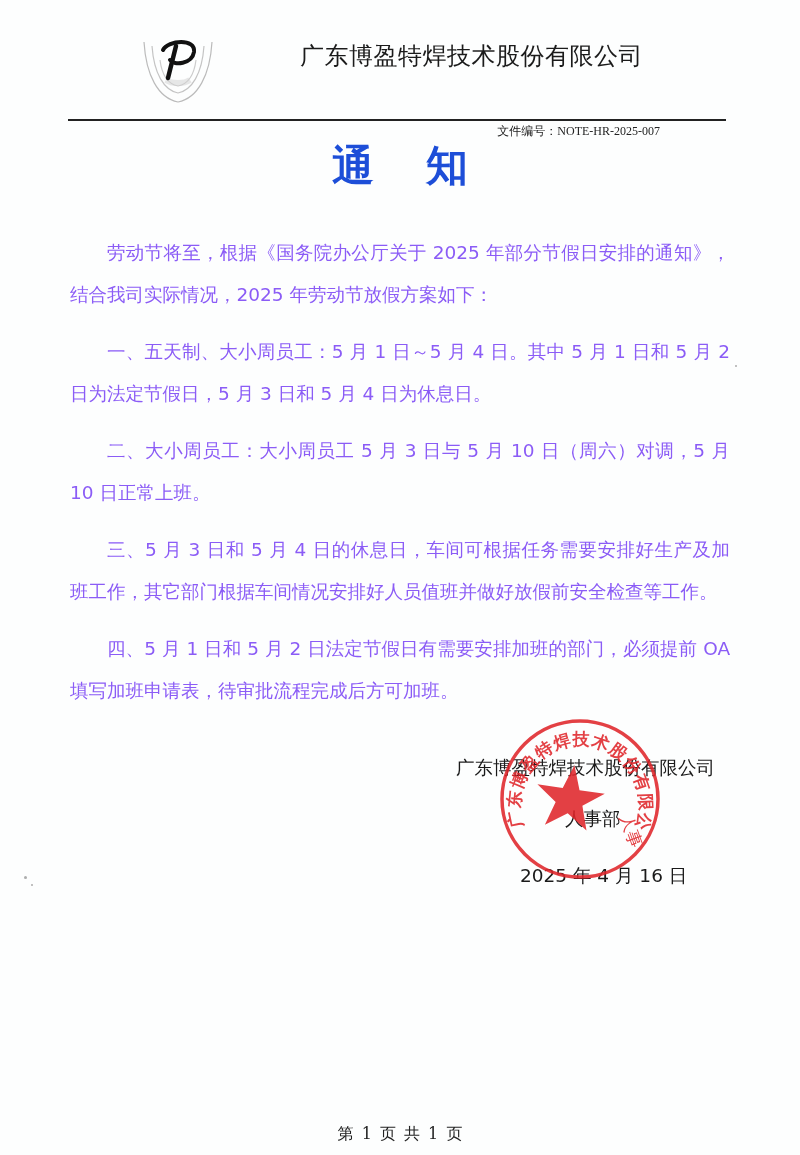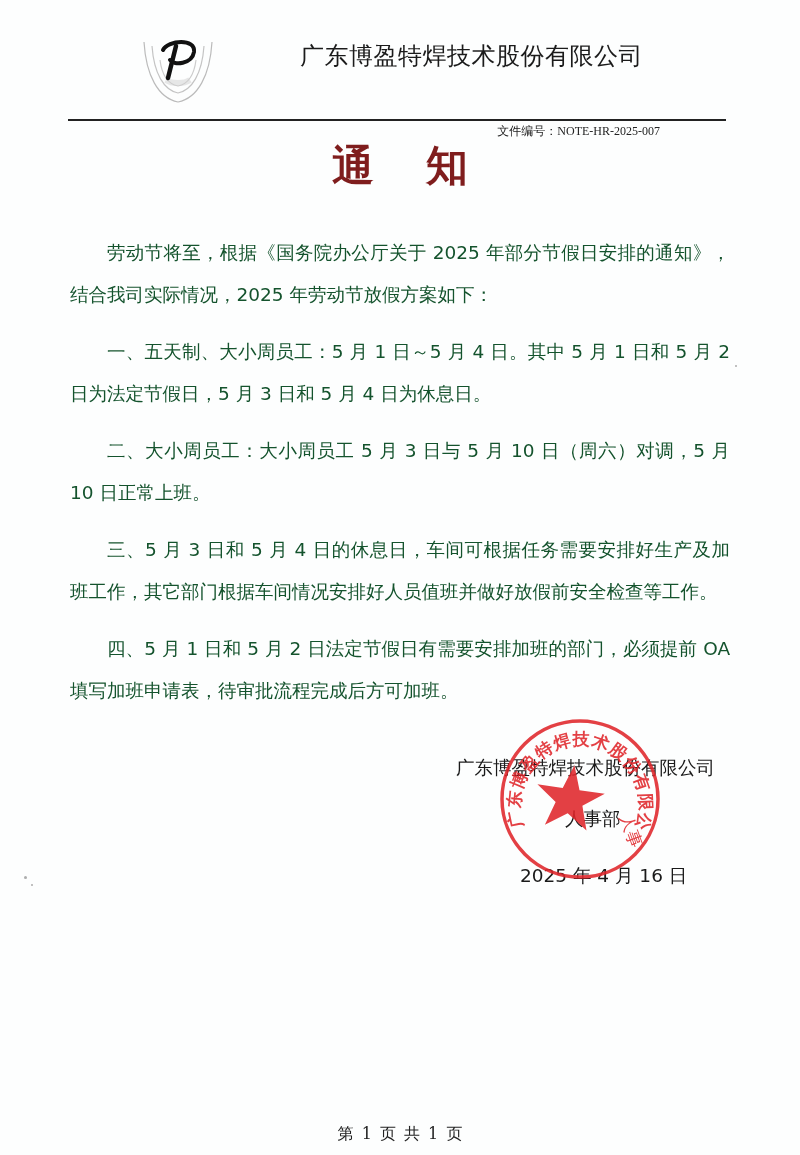--- a/index.html
+++ b/index.html
@@ -61,31 +61,31 @@
     .title {
       position: absolute;
       left: 0; width: 800px;
       top: 138px;
       text-align: center;
       font-family: Liberation Mono, monospace;
       font-weight: bold;
       font-size: 42px;
       letter-spacing: 52px;
       text-indent: 52px;
-      color: #7f1d1d;
+      color: #1d4ed8;
     }
     
     .body-text {
       position: absolute;
       left: 70px; top: 232px;
       width: 660px;
       font-family: "DejaVu Sans", "Liberation Sans", sans-serif;
       font-size: 18.5px;
       line-height: 42px;
-      color: #14532d;
+      color: #8b5cf6;
       text-align: justify;
     }
     .para {
       margin: 0 0 15px 0;
       text-indent: 37px;
     }
     .para b {
       font-weight: normal;
     }
     

